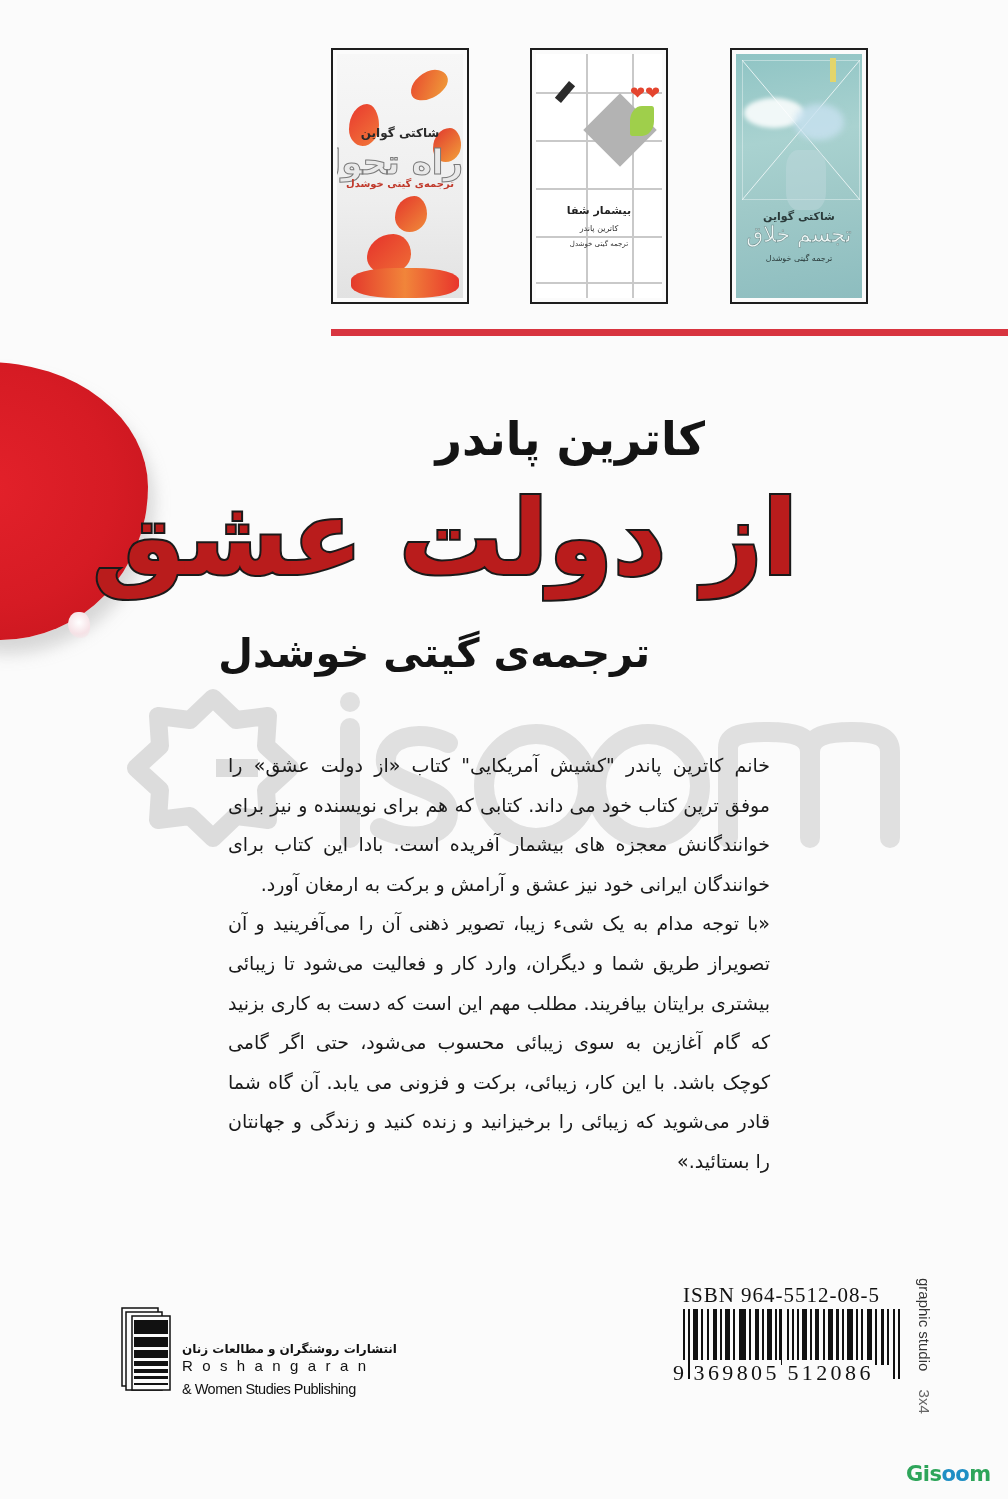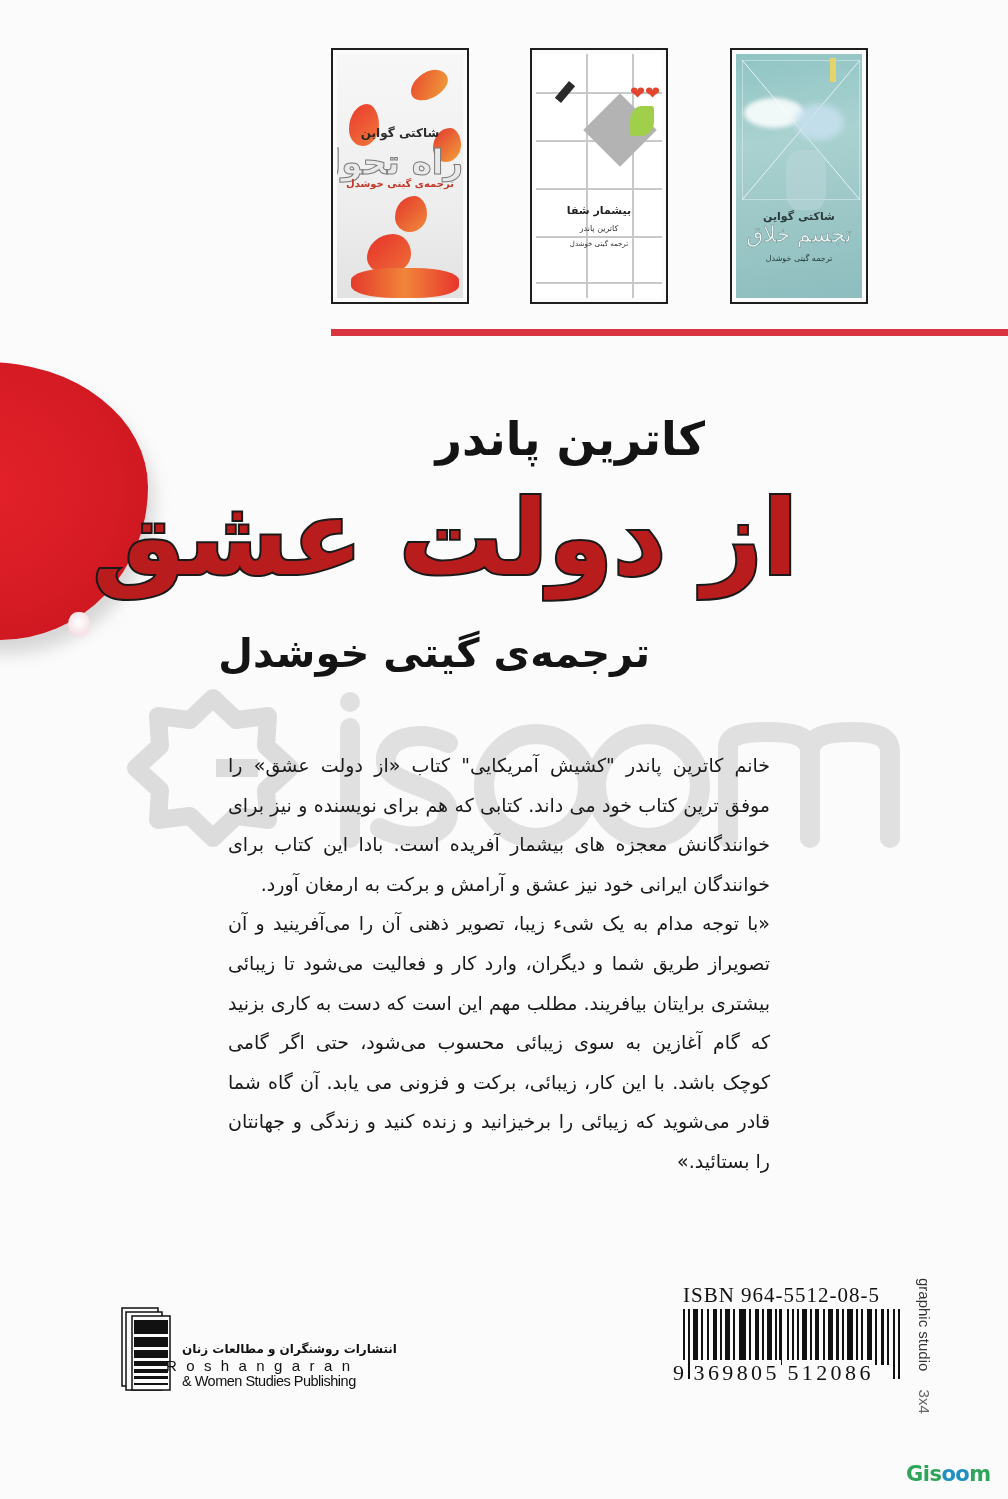--- a/index.html
+++ b/index.html
@@ -123,25 +123,25 @@
     
     .publisher {
       position: absolute; left: 120px; top: 1302px; width: 270px; height: 90px; z-index: 3;
     }
     .publisher-icon { position: absolute; left: 0; top: 0; width: 56px; height: 90px; }
     .publisher-fa {
       position: absolute; left: 62px; top: 40px; direction: rtl; white-space: nowrap;
       font-size: 12px; font-weight: bold; color: #111; text-align: center;
     }
     .publisher-en1 {
-      position: absolute; left: 46px; top: 55px; white-space: nowrap;
+      position: absolute; left: 62px; top: 55px; white-space: nowrap;
       font-family: "Liberation Sans", sans-serif; font-size: 15px; letter-spacing: 9.4px; color: #111;
     }
     .publisher-en2 {
-      position: absolute; left: 62px; top: 71px; white-space: nowrap;
+      position: absolute; left: 62px; top: 79px; white-space: nowrap;
       font-family: "Liberation Sans", sans-serif; font-size: 14.5px; letter-spacing: -0.5px; color: #111;
     }
 
     
     .isbn-label {
       position: absolute; left: 683px; top: 1283px; white-space: nowrap;
       font-family: "Liberation Serif", serif; font-size: 21px; letter-spacing: 1px; color: #111;
       z-index: 3;
     }
     .barcode { position: absolute; left: 683px; top: 1309px; width: 224px; height: 70px; z-index: 3; }

